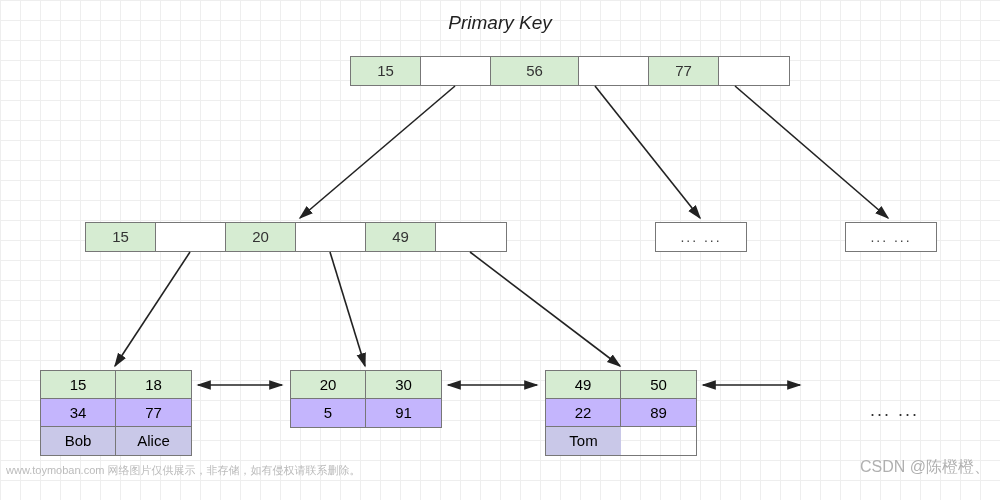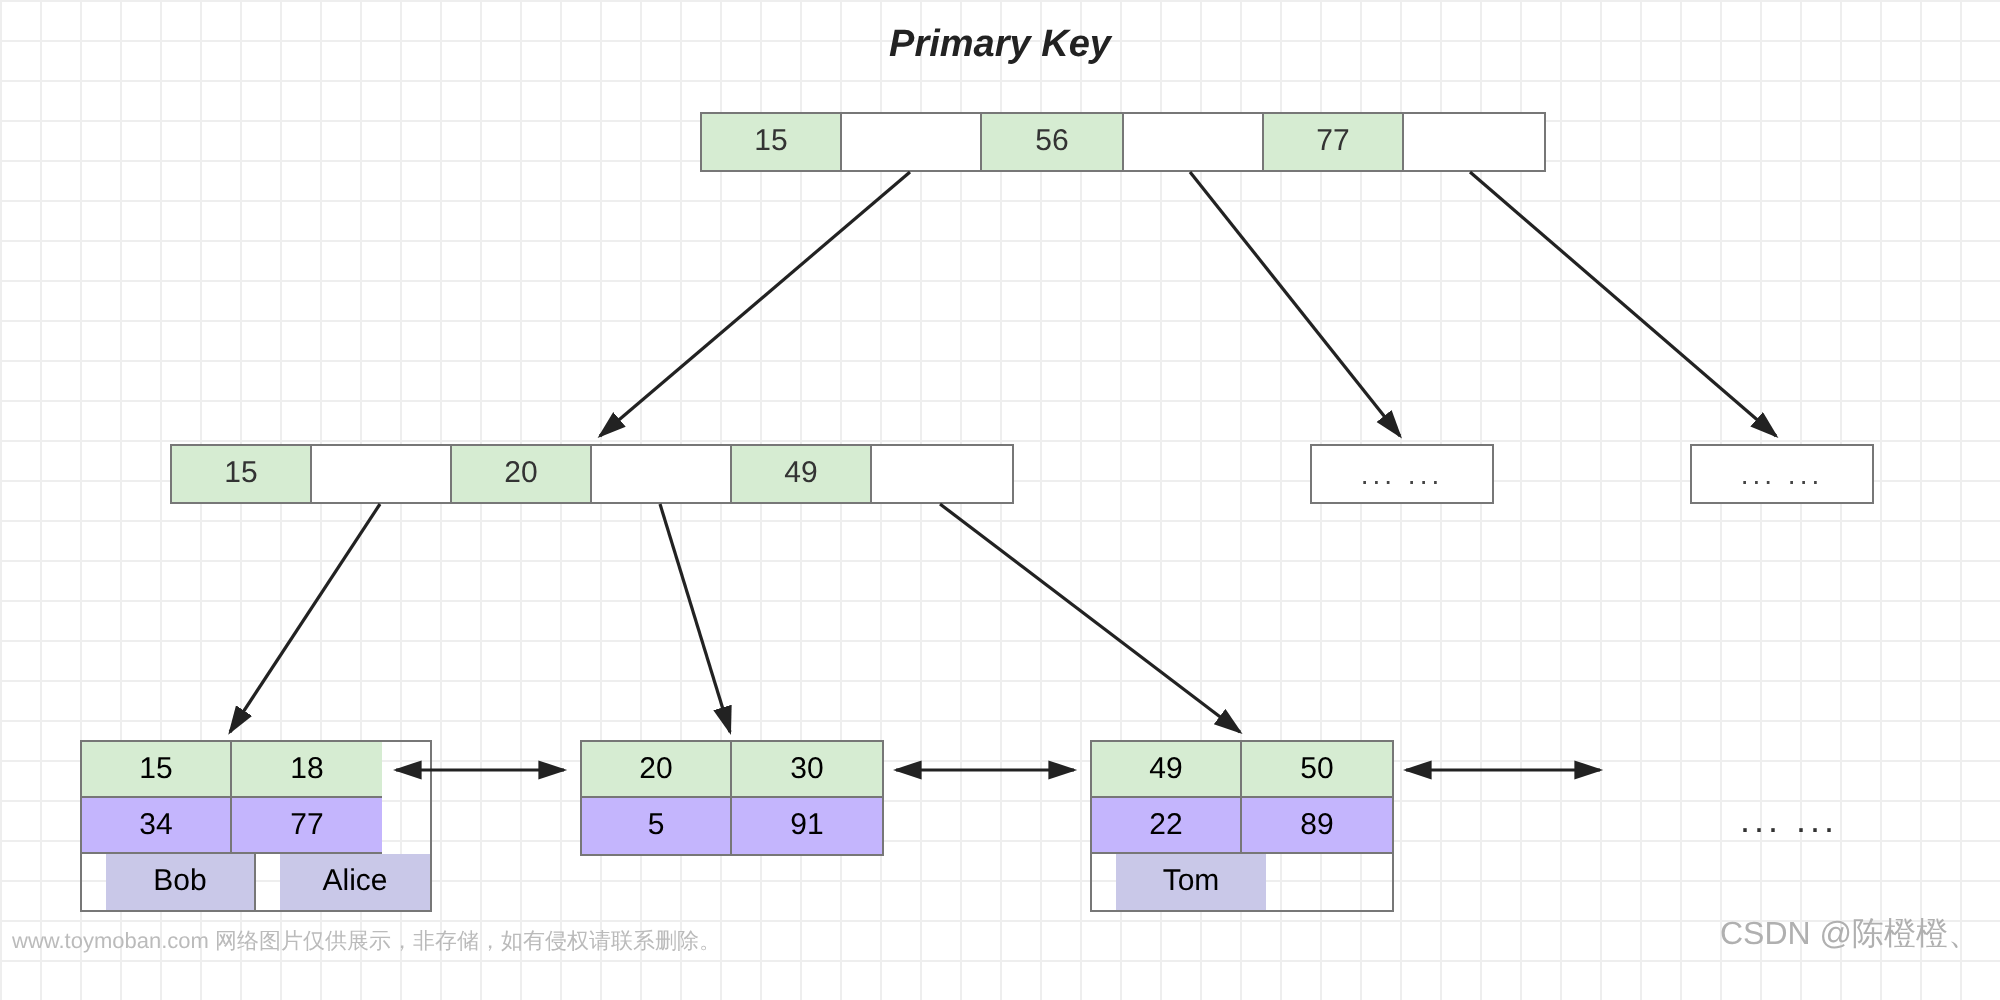--- a/index.html
+++ b/index.html
@@ -14,21 +14,21 @@
     font-family: "Segoe UI", Arial, sans-serif;
     position: relative;
     overflow: hidden;
   }
   .title {
     position: absolute;
     top: 12px;
     left: 0;
     width: 100%;
     text-align: center;
-    font-weight: 700;
+    font-weight: 400;
     font-size: 19px;
     color: #222;
     font-style: italic;
   }
   .node {
     position: absolute;
     display: flex;
     border: 1px solid #777;
     background: #fff;
   }
@@ -54,21 +54,21 @@
     width: 75px;
     height: 28px;
     line-height: 28px;
     text-align: center;
     font-size: 15px;
     border-right: 1px solid #777;
   }
   .lcell:last-child { border-right: none; }
   .lkey  { background: #d6ecd2; }
   .lval  { background: #c4b5fd; }
-  .lname { background: #c9c8e8; margin-left: 12px; }
+  .lname { background: #c9c8e8; }
   .ellips-text {
     position: absolute;
     font-size: 18px;
     color: #333;
     letter-spacing: 2px;
   }
   svg.arrows {
     position: absolute;
     top: 0; left: 0;
     width: 1000px;
@@ -93,21 +93,21 @@
   }
 </style>
 </head>
 <body>
 
 <div class="title">Primary Key</div>
 
 <div id="root-node" class="node" style="top:56px; left:350px;">
   <div class="cell key" style="width:70px">15</div>
   <div class="cell blank" style="width:70px"></div>
-  <div class="cell key" style="width:71px">56</div>
+  <div class="cell key" style="width:88px">56</div>
   <div class="cell blank" style="width:70px"></div>
   <div class="cell key" style="width:70px">77</div>
   <div class="cell blank" style="width:70px"></div>
 </div>
 
 <div id="mid-node" class="node" style="top:222px; left:85px;">
   <div class="cell key" style="width:70px">15</div>
   <div class="cell blank" style="width:70px"></div>
   <div class="cell key" style="width:70px">20</div>
   <div class="cell blank" style="width:70px"></div>

